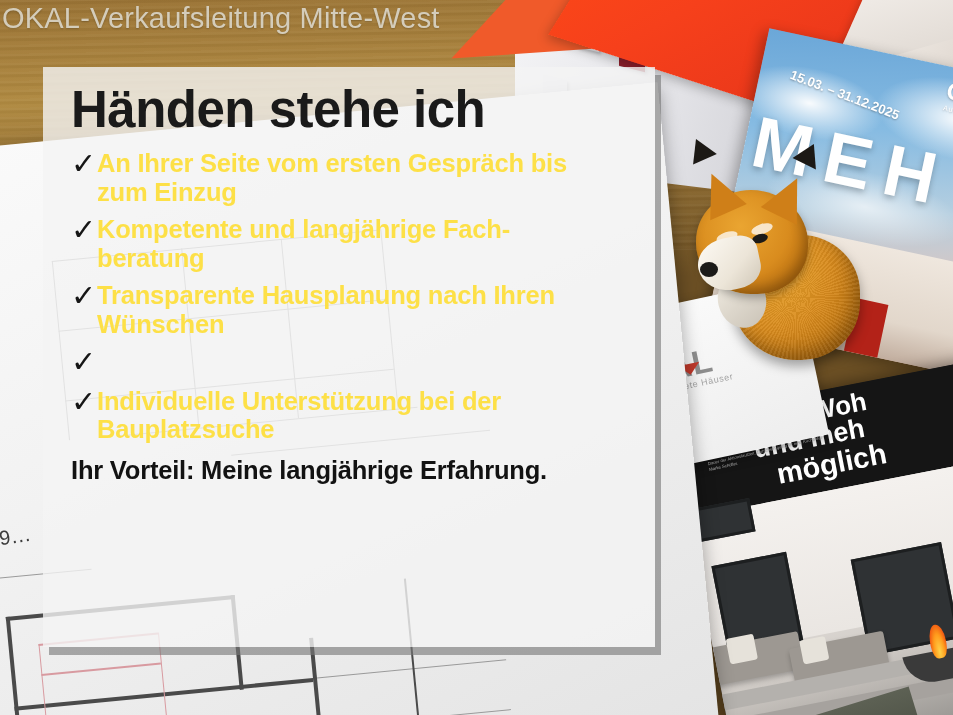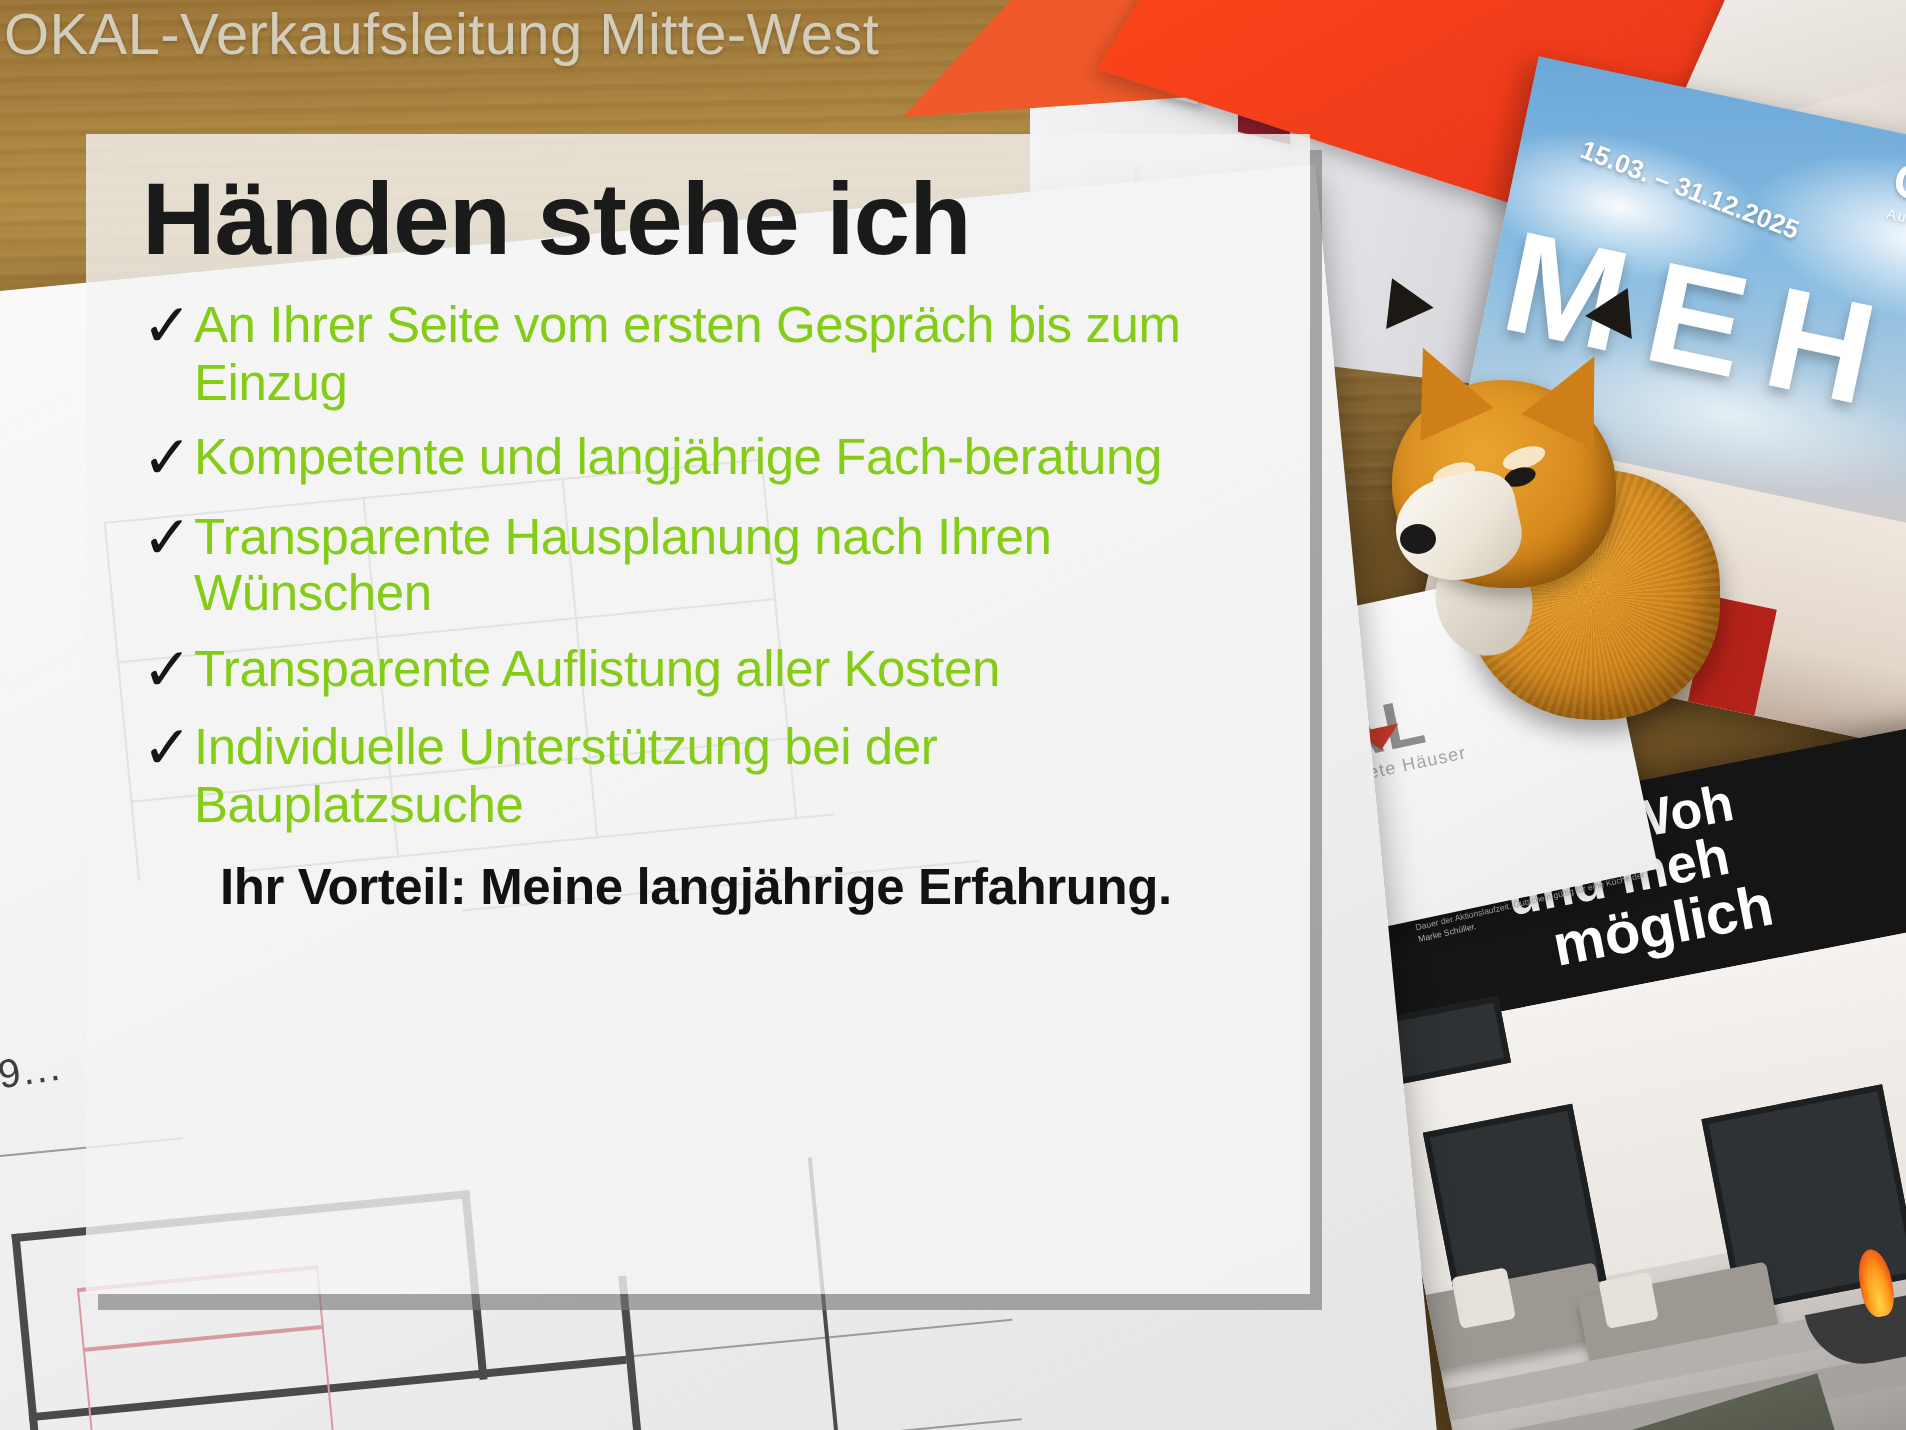--- a/index.html
+++ b/index.html
@@ -295,30 +295,30 @@
     display:flex; align-items:flex-start;
     margin-bottom:9px;
   }
   .check{
     flex:0 0 auto;
     width:40px; font-size:30px; line-height:1.02;
     color:#161616; font-weight:300;
     text-align:left; padding-left:14px;
   }
   .bullet-text{
-    font-size:25.5px; font-weight:400; color:#84cc16;
+    font-size:25.5px; font-weight:700; color:#fde047;
     line-height:1.12; letter-spacing:-.2px;
     max-width:520px;
   }
   #closing{
     margin:10px 0 0 14px;
     font-size:25.5px; font-weight:700; color:#121212;
     line-height:1.30; letter-spacing:-.2px;
   }
-  #closing .ln{ display:block;margin-left:39px; }
+  #closing .ln{ display:block; }
 </style>
 </head>
 <body>
 
 <div id="photo-stage">
 
   <div class="wood-grain"></div>
 
   <div class="model-house">
     <div class="mh-body">
@@ -459,21 +459,20 @@
     <li>
       <span class="check">✓</span>
       <span class="bullet-text">Kompetente und langjährige Fach-beratung</span>
     </li>
     <li>
       <span class="check">✓</span>
       <span class="bullet-text">Transparente Hausplanung nach Ihren Wünschen</span>
     </li>
     <li>
       <span class="check">✓</span>
-      <span class="bullet-text">Transparente Auflistung aller Kosten</span>
     </li>
     <li>
       <span class="check">✓</span>
       <span class="bullet-text">Individuelle Unterstützung bei der Bauplatzsuche</span>
     </li>
   </ul>
 
   <div id="closing">
     <span class="ln">Ihr Vorteil: Meine langjährige Erfahrung.</span>
   </div>

